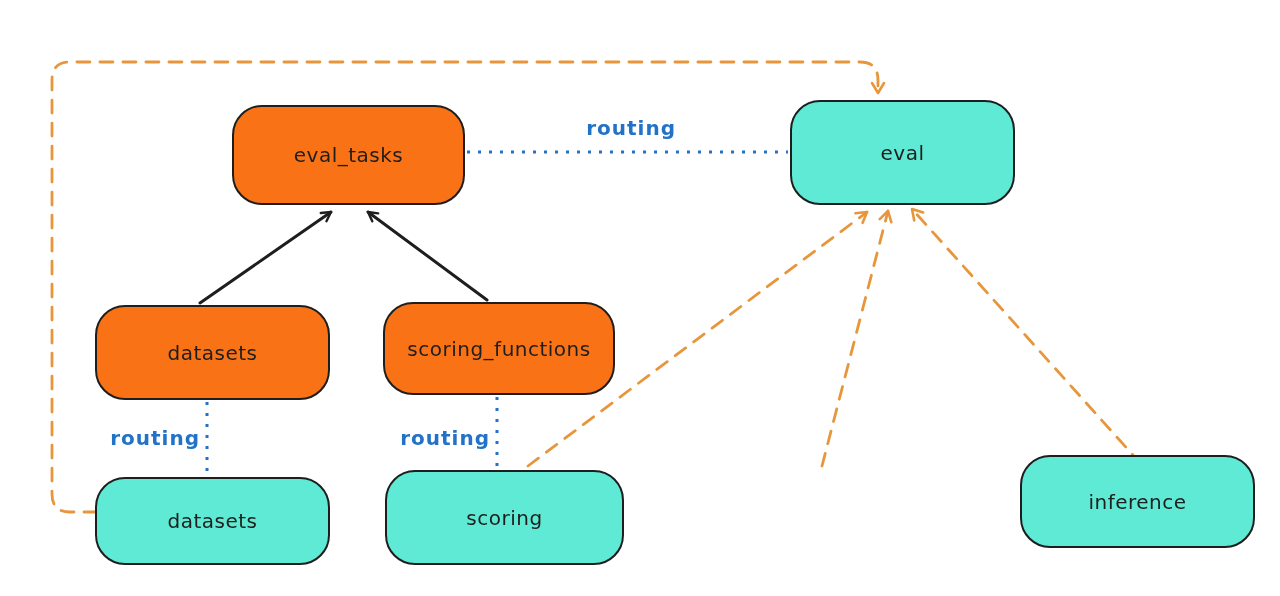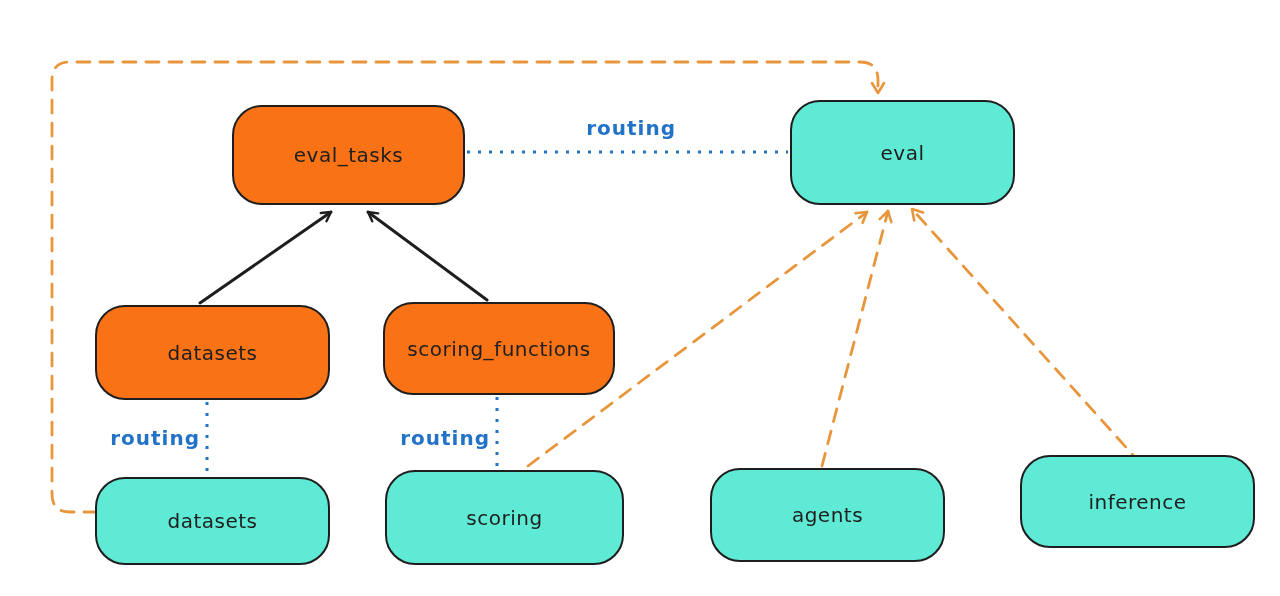--- a/index.html
+++ b/index.html
@@ -97,23 +97,20 @@
   </div>
   <div class="node blue n-scoring-functions">
     <span>scoring_functions</span>
   </div>
   <div class="node green n-datasetio">
     <span>datasets</span>
   </div>
   <div class="node green n-scoring">
     <span>scoring</span>
   </div>
-  <div class="node green n-agents">
-    <span>agents</span>
-  </div>
   <div class="node green n-inference">
     <span>inference</span>
   </div>
 
   <div class="routing-label rl-top">routing</div>
   <div class="routing-label rl-datasets">routing</div>
   <div class="routing-label rl-scoring">routing</div>
 
 </div>
 

